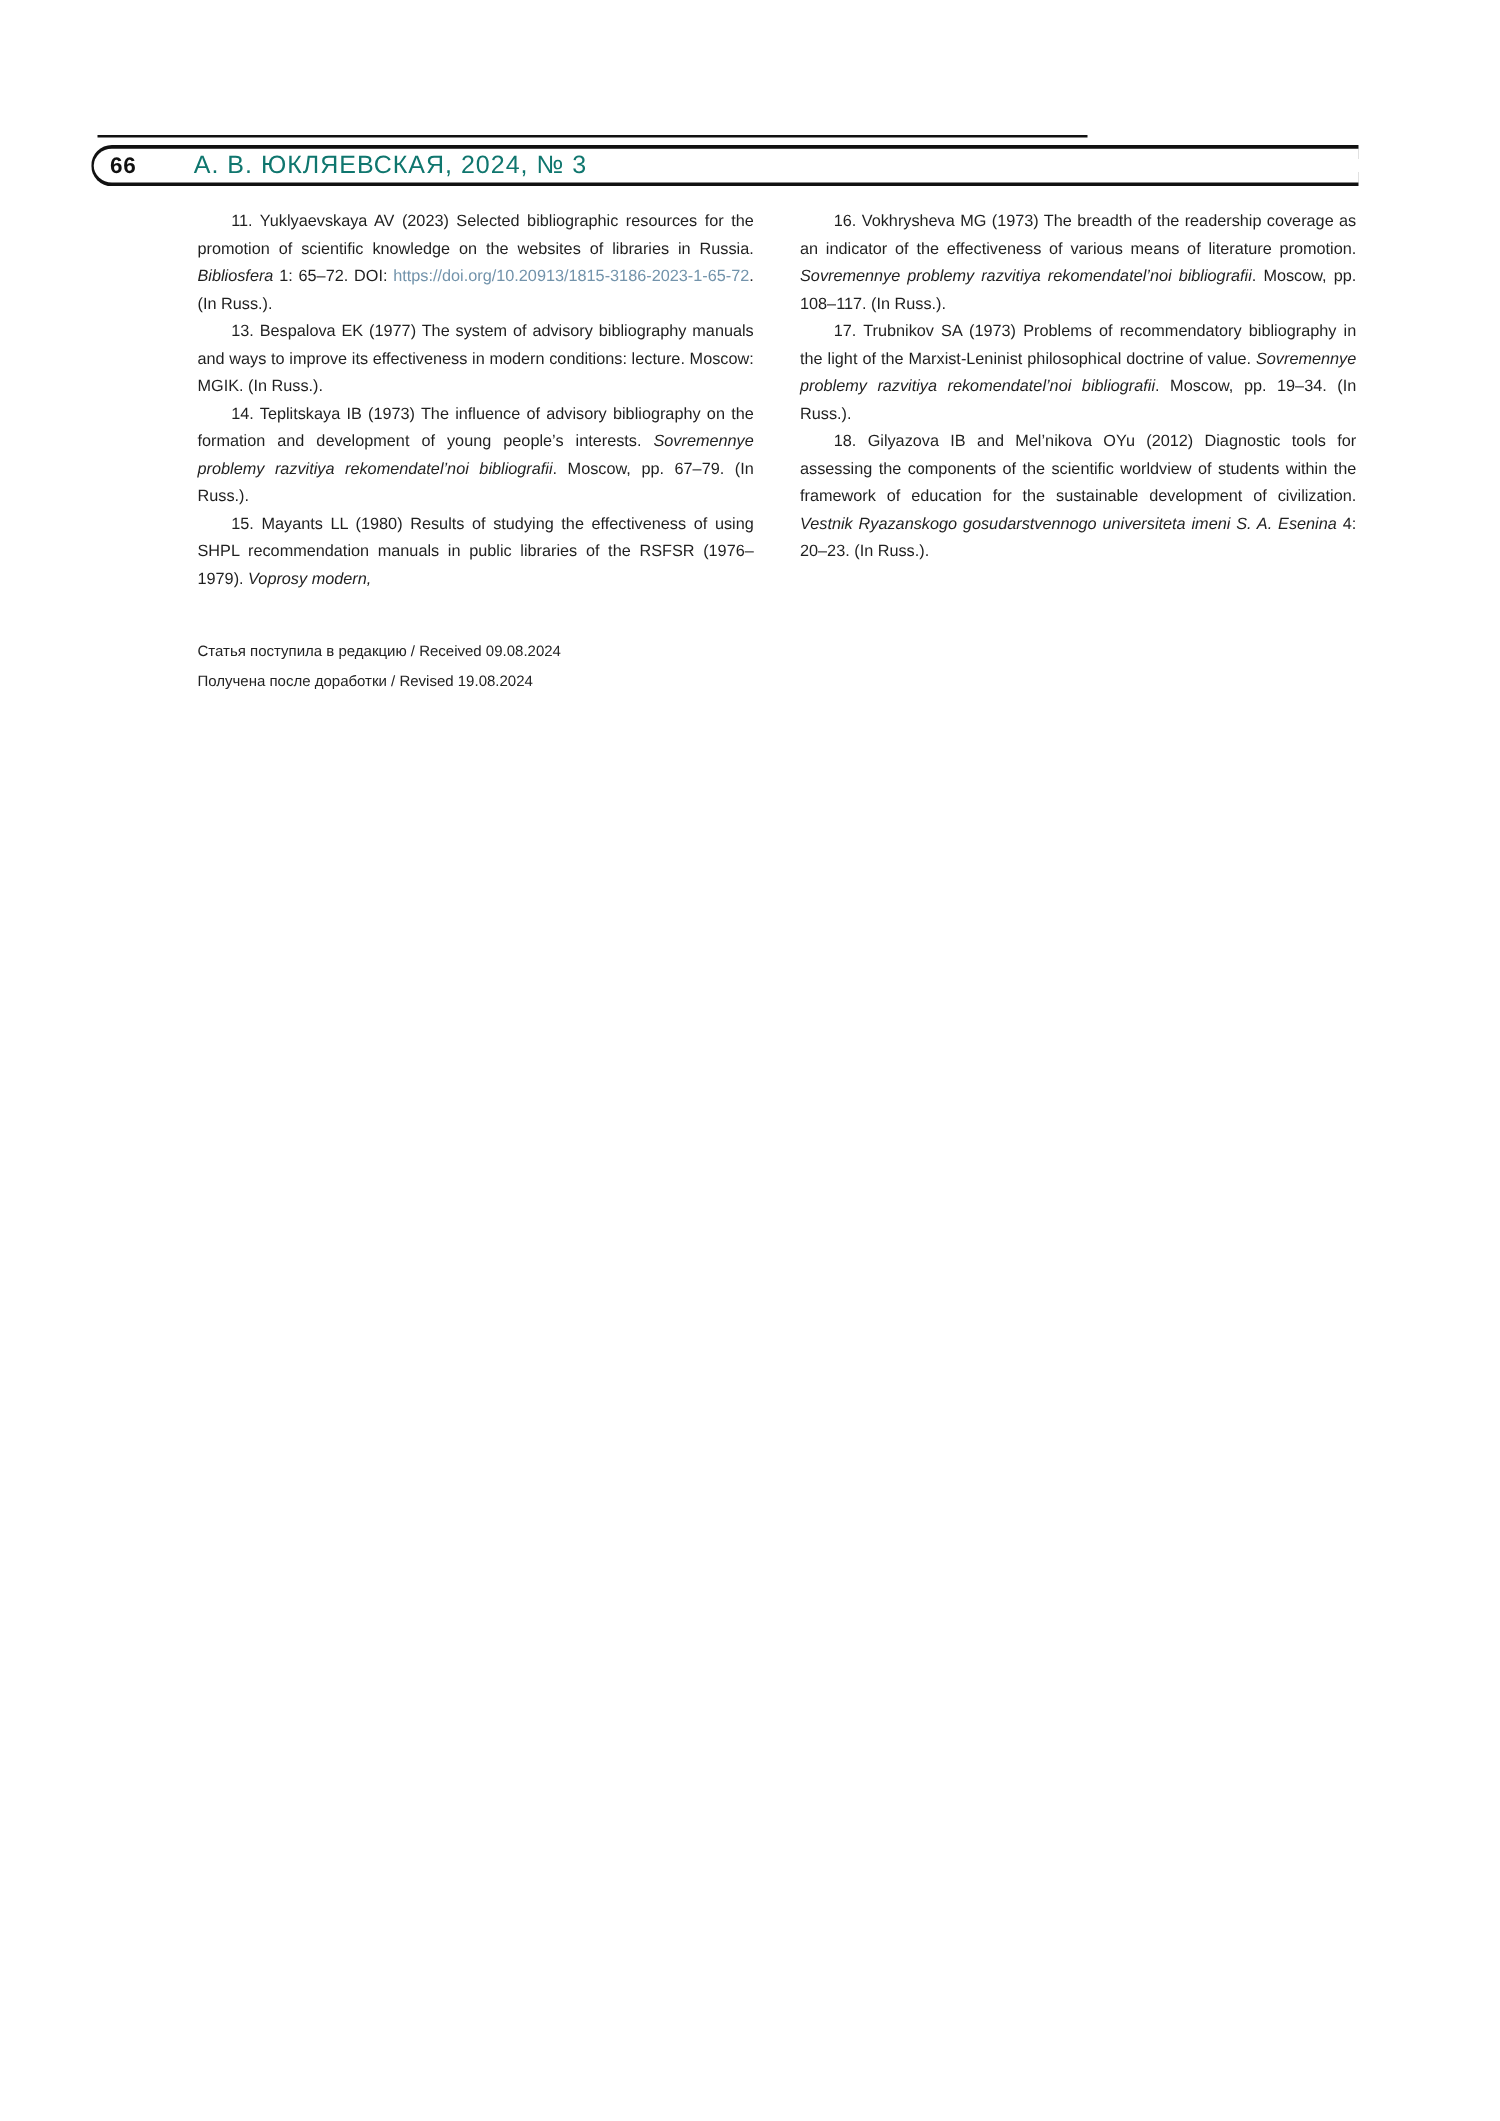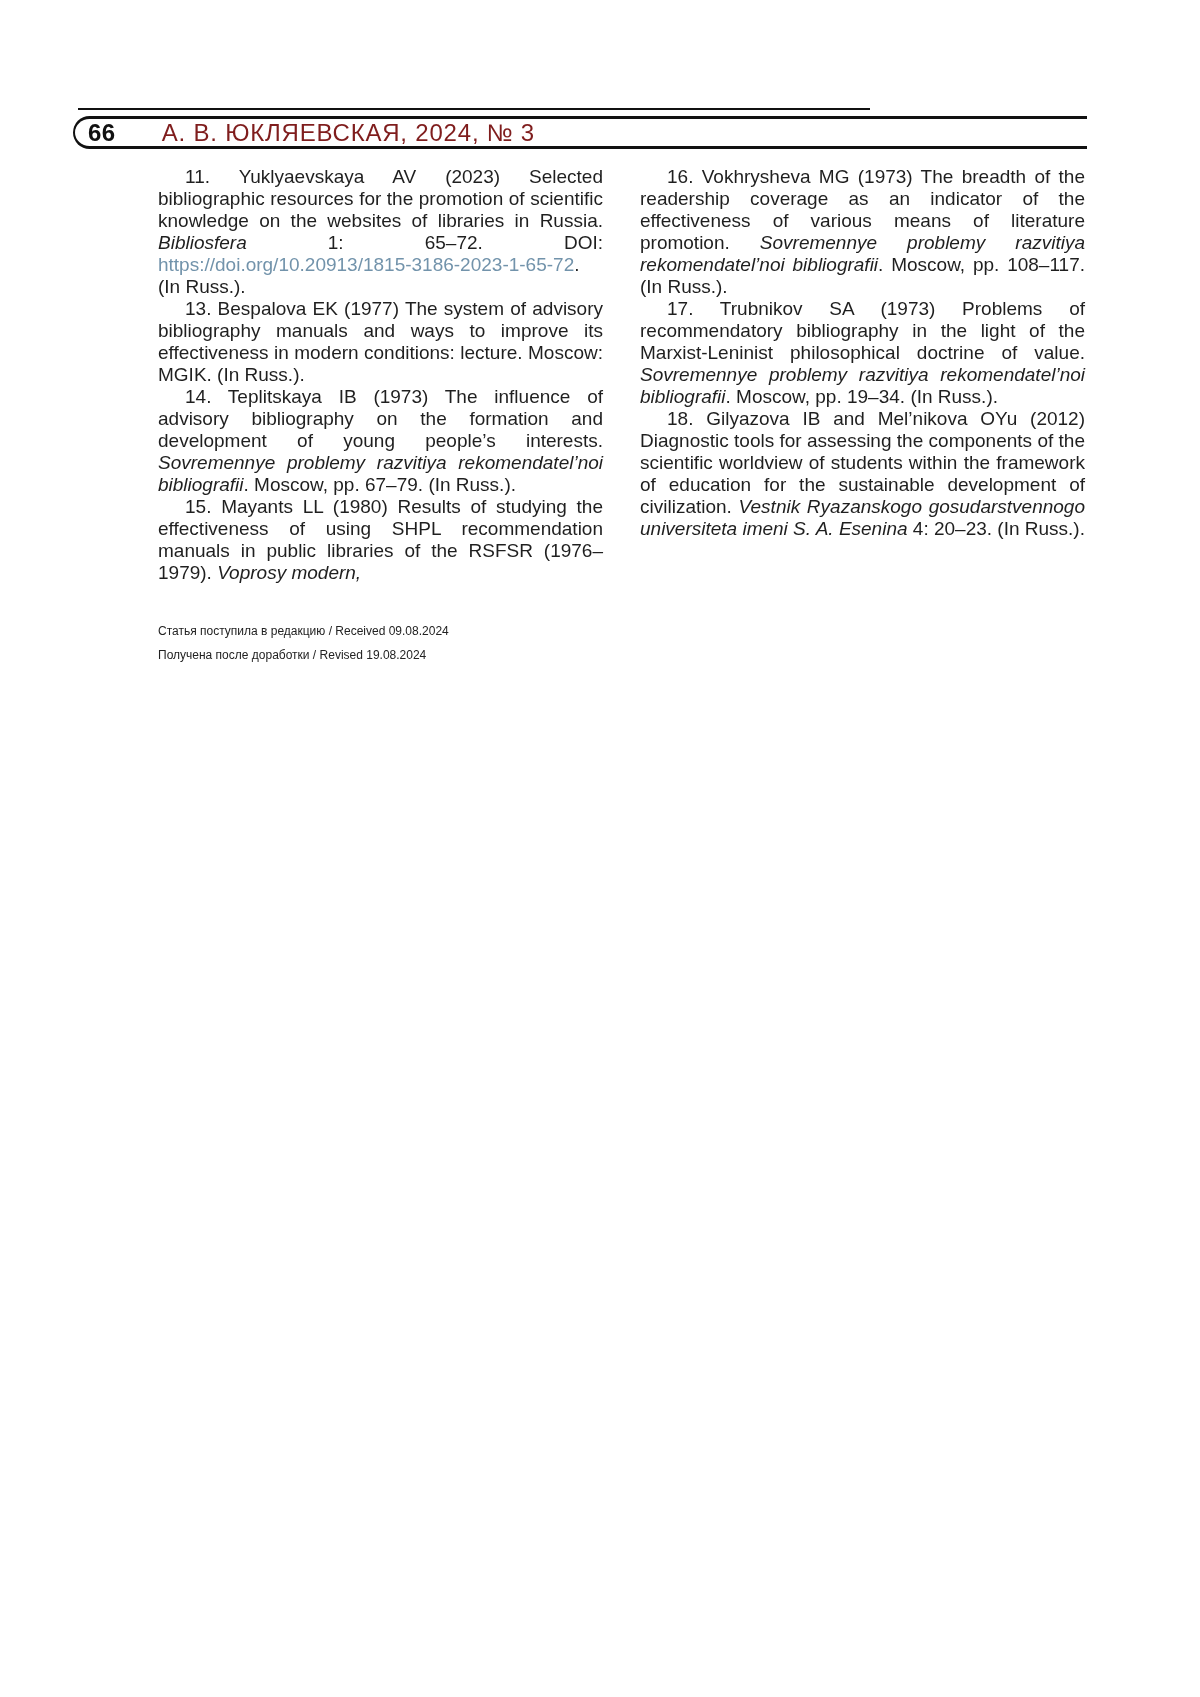--- a/index.html
+++ b/index.html
@@ -26,45 +26,45 @@
     border:2.5px solid #111111;
     border-top-width:3px;
     border-bottom-width:3px;
     border-right:none;
     border-radius:19px 0 0 19px;
     display:flex;
     align-items:center;
     box-sizing:content-box;
   }
   .page-number{
-    font-size:24px;
+    font-size:18px;
     font-weight:bold;
     margin-left:13px;
     letter-spacing:0.5px;
     color:#111111;
   }
   .running-head-text{
-    font-size:24px;
+    font-size:20px;
     margin-left:46px;
     letter-spacing:0.8px;
-    color:#7f1d1d;
+    color:#0f766e;
     white-space:nowrap;
   }
   
   .columns{
     position:absolute;
     left:158px; top:166px;
     width:927px;
     display:flex;
     gap:37px;
   }
   .col{width:445px;}
   .ref{
     margin:0;
-    font-size:19px;
+    font-size:13px;
     line-height:22px;
     text-align:justify;
     color:#1f1f1f;
   }
   .ref.indent{text-indent:27px;}
   .ref .it{font-style:italic;}
   a.doi{
     color:#7293ab;
     text-decoration:none;
   }

